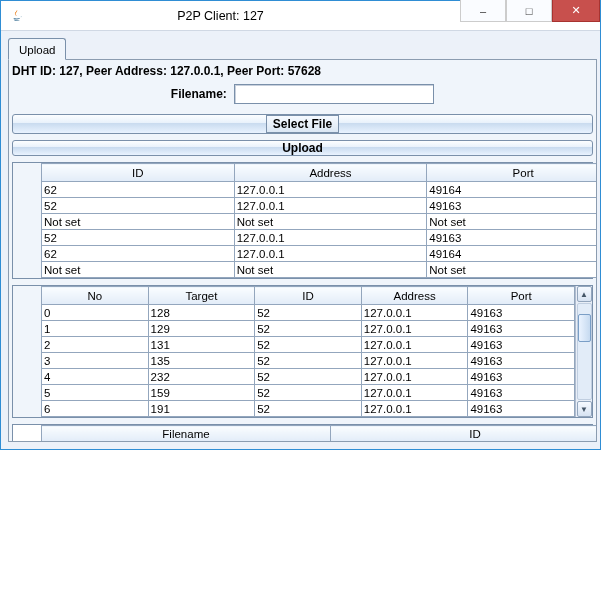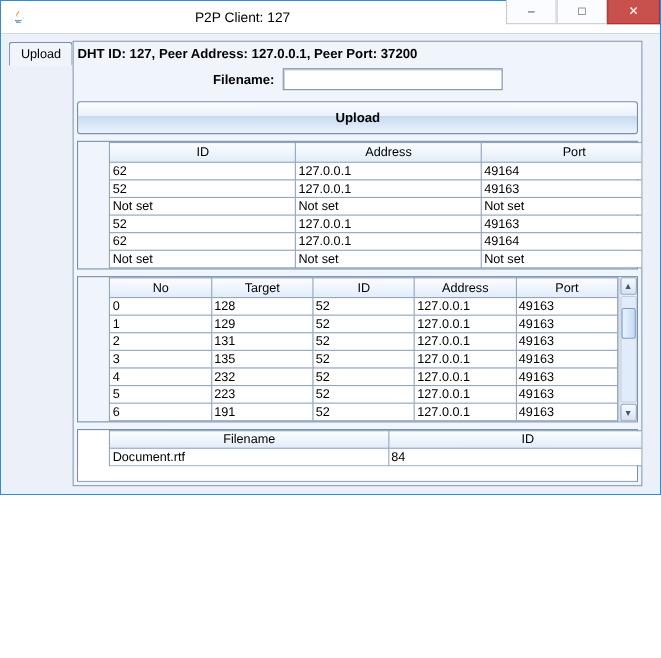--- a/index.html
+++ b/index.html
@@ -19,21 +19,21 @@
   .title-text { flex:1; text-align:center; padding-right:50px; font-size:12.5px; }
   .win-controls { display:flex; height:100%; }
   .win-btn {
     width:46px; height:22px; display:flex; align-items:center; justify-content:center;
     border:1px solid #ccc; border-top:none; background:#fafcff; font-size:11px;
     margin-top:-1px;
   }
   .win-btn.close { background:#c8504d; border-color:#a83330; color:#fff; width:48px; height:22px; }
   .win-btn.min, .win-btn.max { color:#333; }
   .content {
-    flex:1; background:#ecf1f9; padding:6px 16px 7px 7px; display:flex; 
+    flex:1; background:#ecf1f9; padding:6px 3px 7px 7px; display:flex; flex-direction:column;
     overflow:hidden;
   }
   .tabs-row { display:flex; height:22px; }
   .tab {
     padding:2px 10px 0 10px; border:1px solid #8b9cb0; border-bottom:none;
     border-top-left-radius:3px; border-top-right-radius:3px;
     background:linear-gradient(#fefeff,#e3ecf6); margin-right:0px;
     height:22px; line-height:18px; font-size:11.5px; cursor:default;
   }
   .tab.active {
@@ -122,27 +122,30 @@
   </div>
 
   <div class="content">
 
     <div class="tabs-row">
       <div class="tab active">Upload</div>
     </div>
 
     <div class="tab-panel">
 
-      <div class="info-line">DHT ID: 127, Peer Address: 127.0.0.1, Peer Port: 37200</div>
+      <div class="info-line">DHT ID: 127, Peer Address: 127.0.0.1, Peer Port: 57628</div>
 
       <div class="filename-row">
         <label>Filename:</label>
         <input class="text-input" type="text" value="" style="">
       </div>
 
+      <div class="big-btn">
+        <span class="inner-btn">Select File</span>
+      </div>
 
       <div class="big-btn">Upload</div>
 
       <div class="table1">
         <table>
           <thead>
               <tr id="t1head">
                 <th>ID</th>
                 <th>Address</th>
                 <th>Port</th>
@@ -225,21 +228,21 @@
               </tr>
               <tr>
                 <td>4</td>
                 <td>232</td>
                 <td>52</td>
                 <td>127.0.0.1</td>
                 <td>49163</td>
               </tr>
               <tr>
                 <td>5</td>
-                <td>223</td>
+                <td>159</td>
                 <td>52</td>
                 <td>127.0.0.1</td>
                 <td>49163</td>
               </tr>
               <tr>
                 <td>6</td>
                 <td>191</td>
                 <td>52</td>
                 <td>127.0.0.1</td>
                 <td>49163</td>

